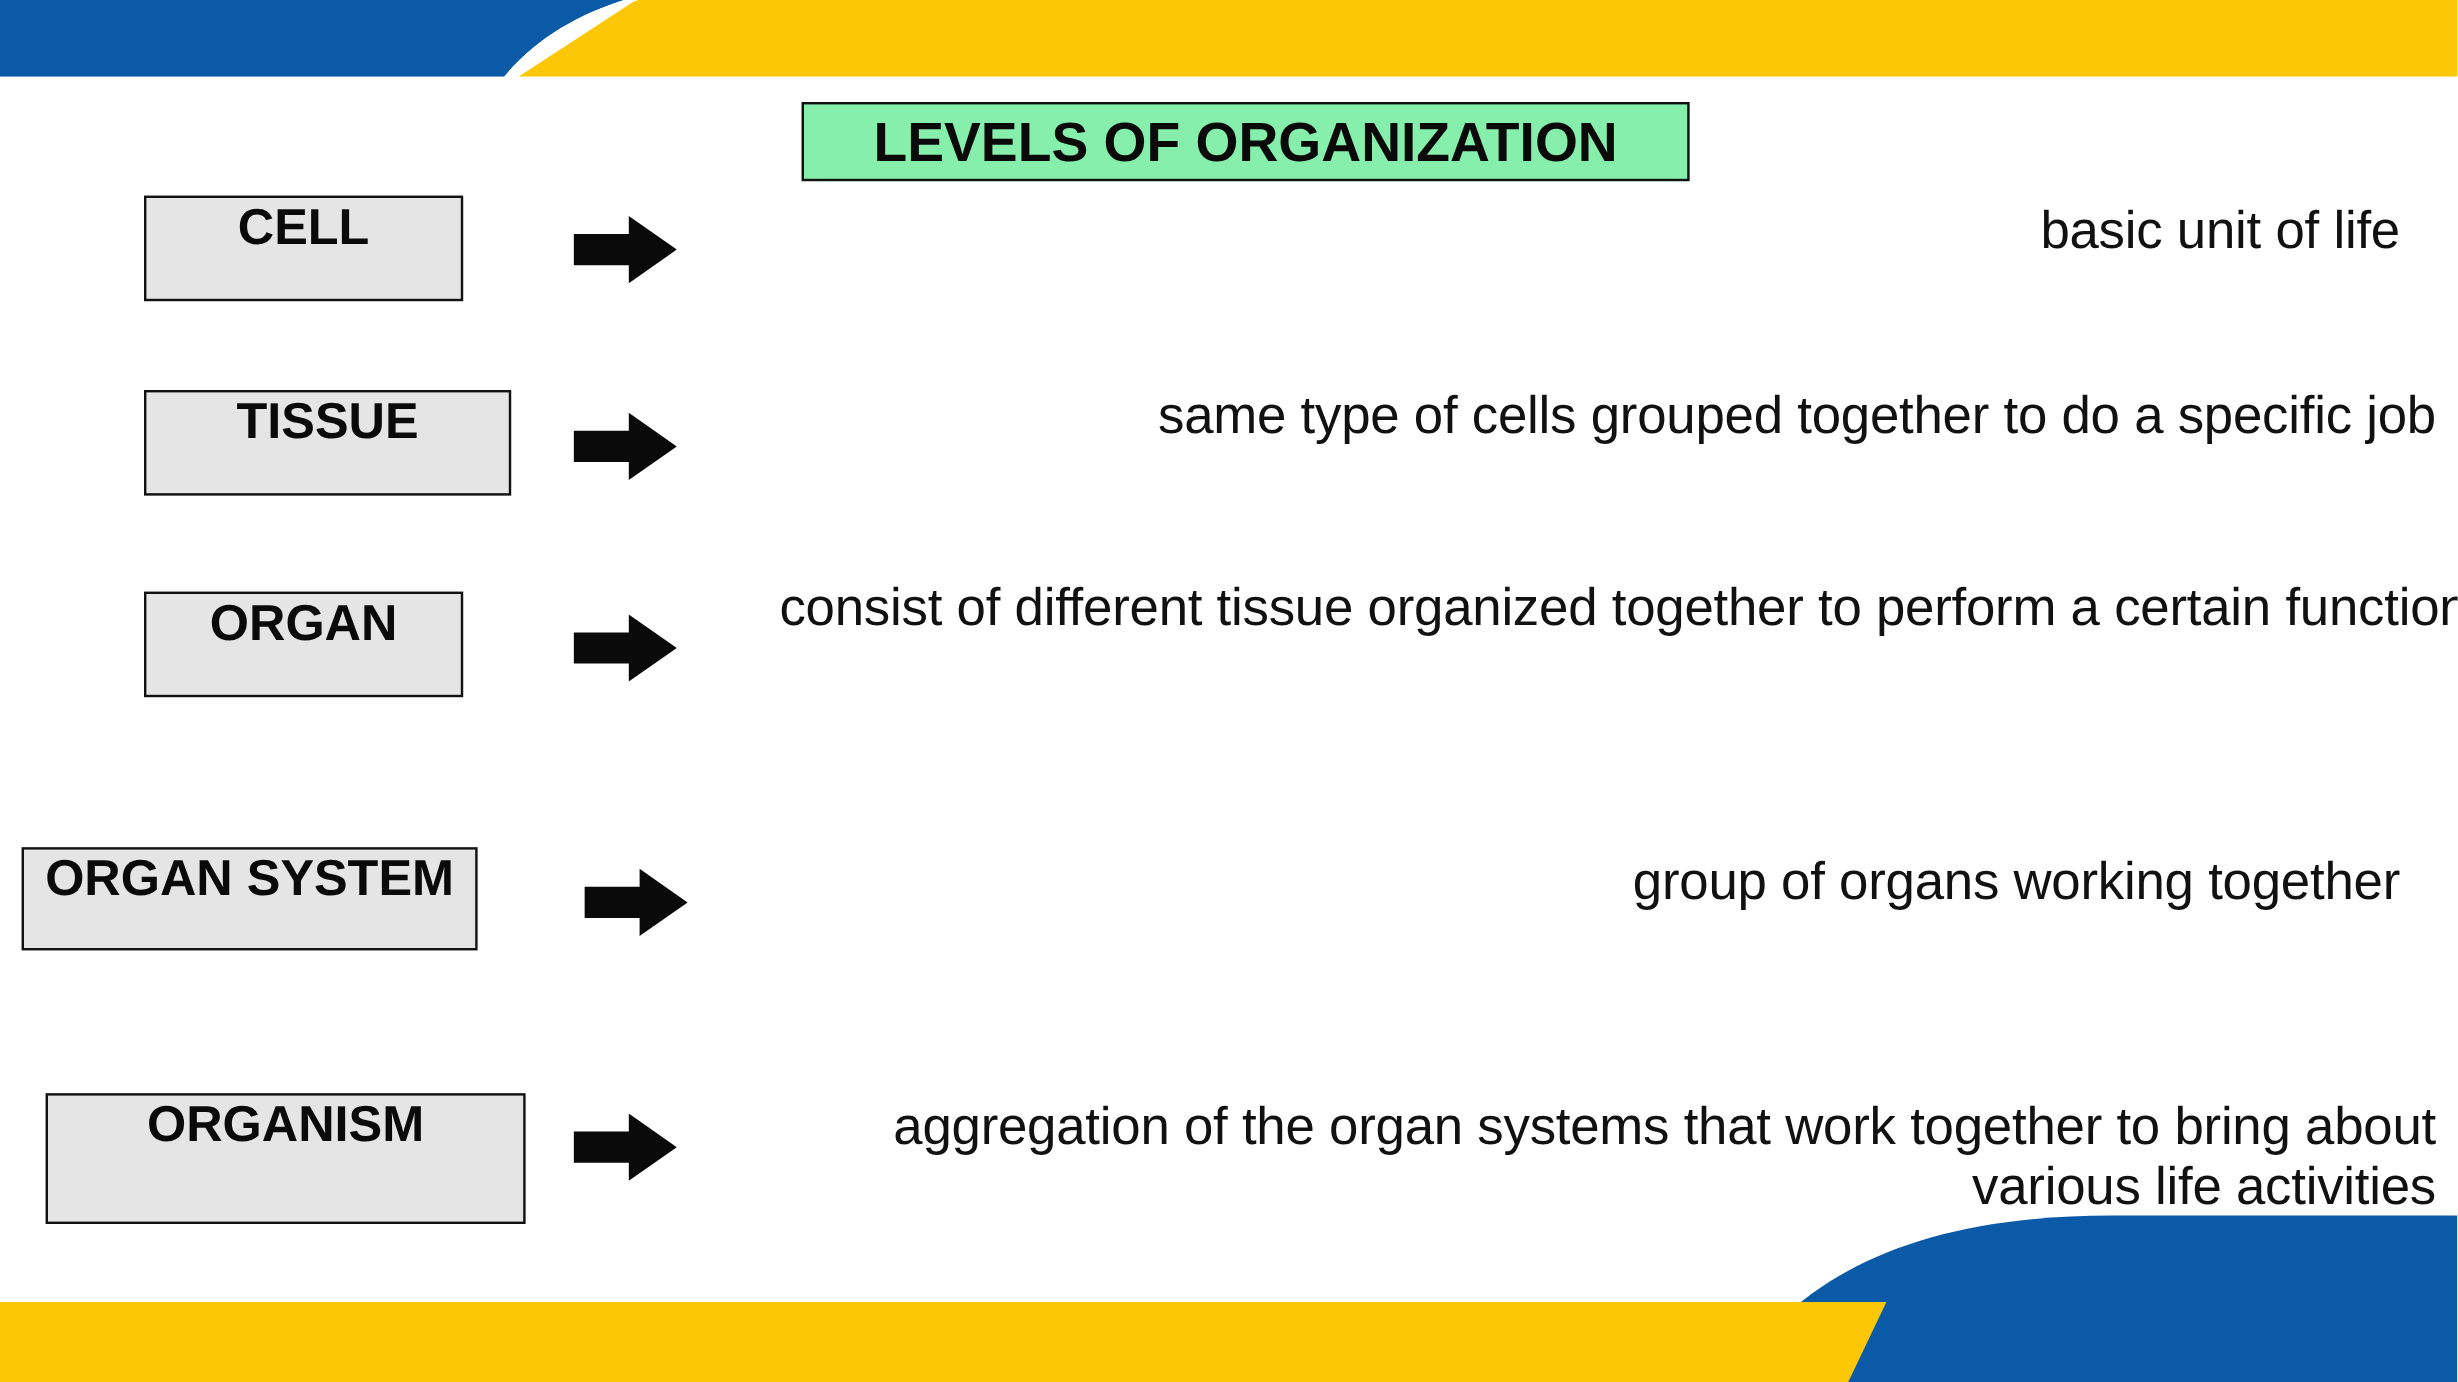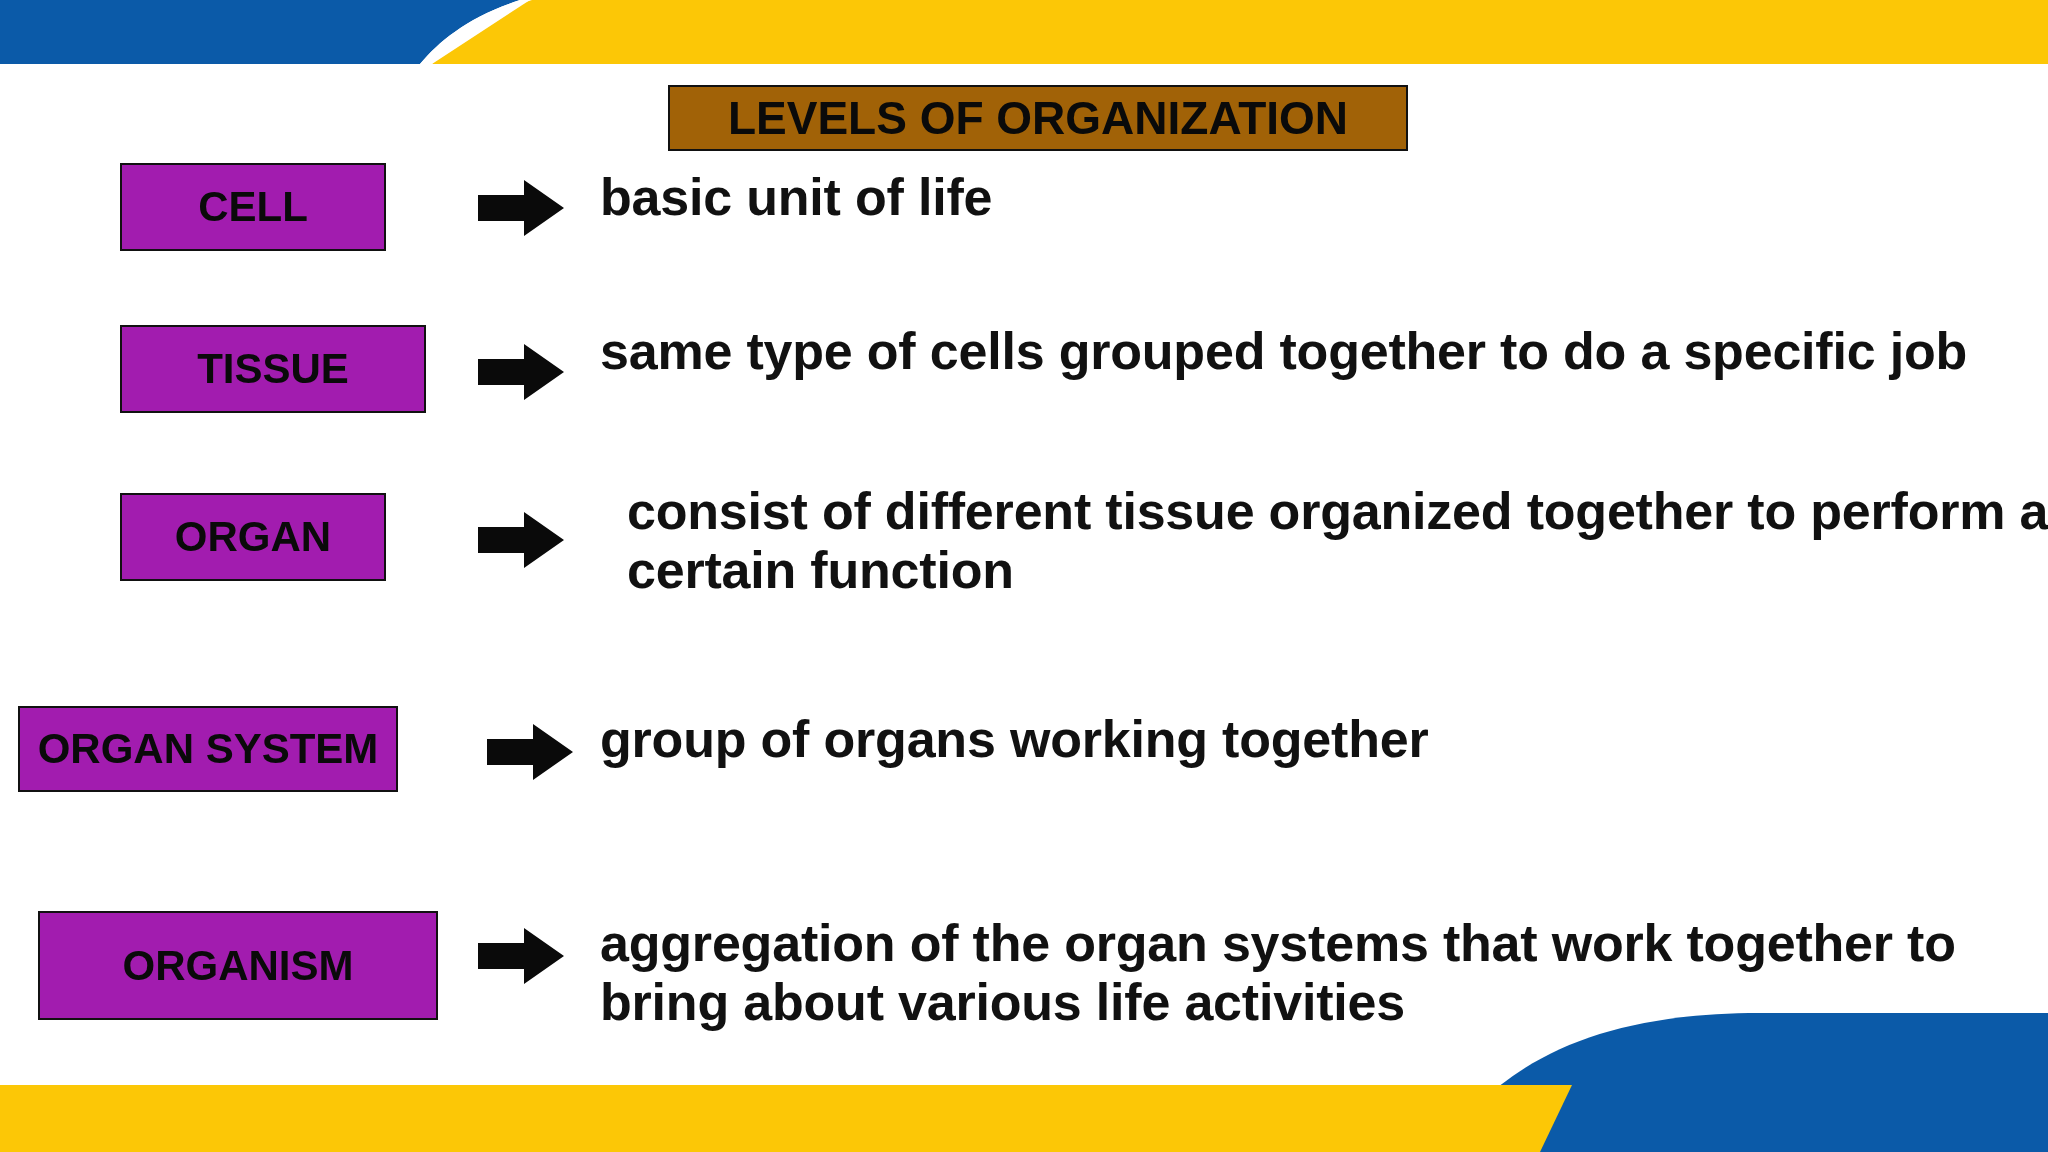--- a/index.html
+++ b/index.html
@@ -42,64 +42,64 @@
     position: absolute;
     left: 668px;
     top: 85px;
     width: 740px;
     height: 66px;
     border: 2px solid #111111;
     box-sizing: border-box;
     display: flex;
     align-items: center;
     justify-content: center;
-    background: #a16207;
+    background: #86efac;
   }
   .title-text {
     font-size: 46px;
     font-weight: bold;
     color: #0a0a0a;
     letter-spacing: 0px;
     white-space: nowrap;
   }
 
   .row {
     position: absolute;
     left: 0;
     width: 2048px;
   }
 
   .term-box {
     position: absolute;
     border: 2px solid #111111;
     box-sizing: border-box;
-    background: #a21caf;
+    background: #e5e5e5;
     display: flex;
-    align-items: center;
     justify-content: center;
   }
   .term-text {
     font-size: 42px;
     font-weight: bold;
     color: #0a0a0a;
     white-space: nowrap;
   }
 
   .arrow-icon {
     position: absolute;
     display: block;
   }
 
   .desc {
     position: absolute;
-    font-size: 52px;
-    font-weight: bold;
+    font-size: 44px;
+    font-weight: normal;
     color: #111111;
     line-height: 1.14;
     letter-spacing: -0.2px;
+    text-align: right;
   }
 
   
   #row-cell .term-box        { left: 120px; top: 163px; width: 266px; height: 88px; }
   #row-cell .arrow-icon      { left: 478px; top: 180px; }
   #row-cell .desc            { left: 600px; top: 168px; width: 1400px; }
 
   #row-tissue .term-box      { left: 120px; top: 325px; width: 306px; height: 88px; }
   #row-tissue .arrow-icon    { left: 478px; top: 344px; }
   #row-tissue .desc          { left: 600px; top: 322px; width: 1430px; }

